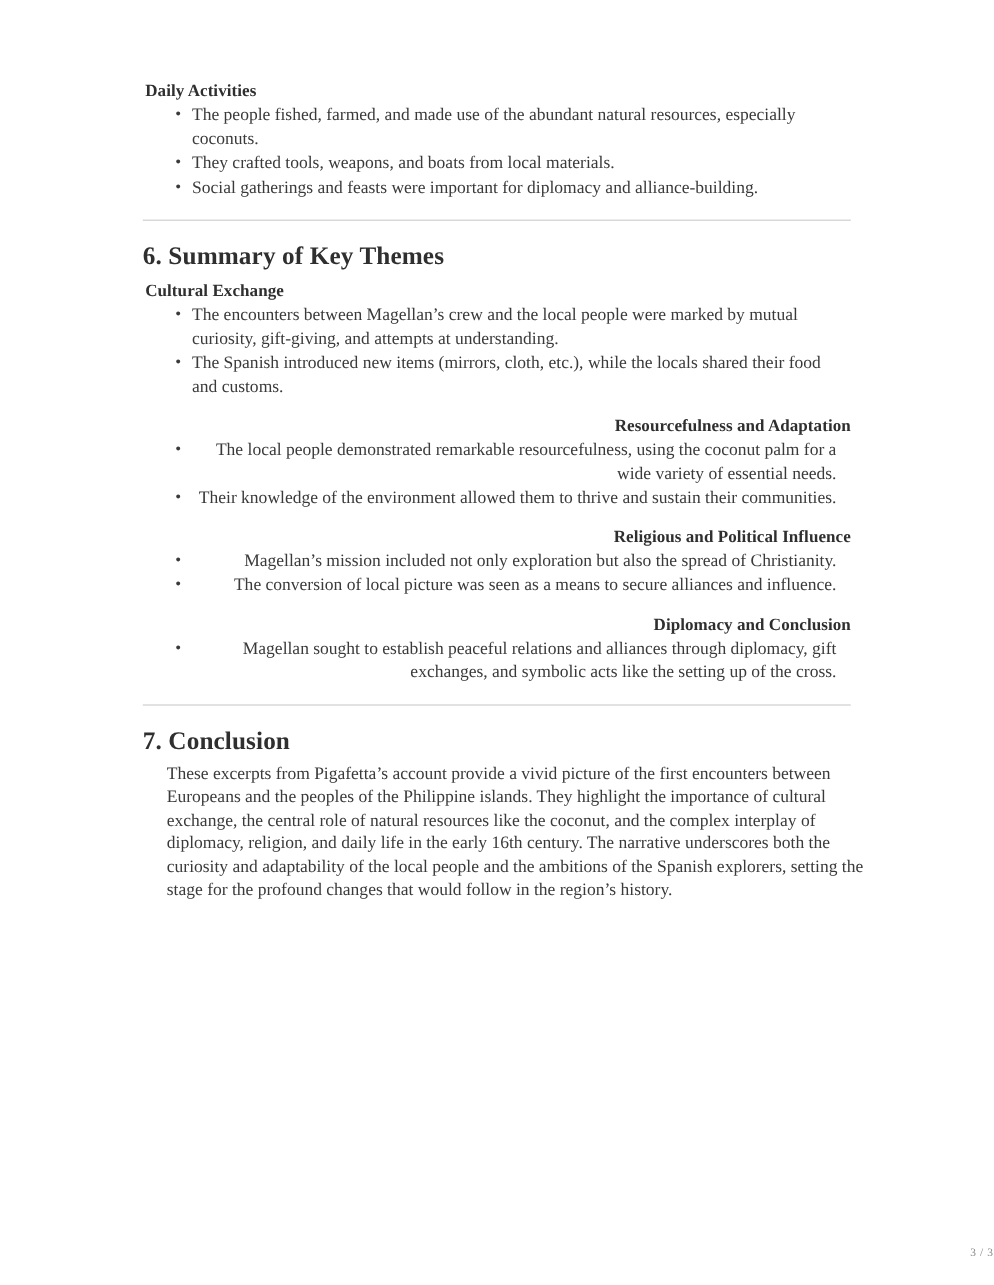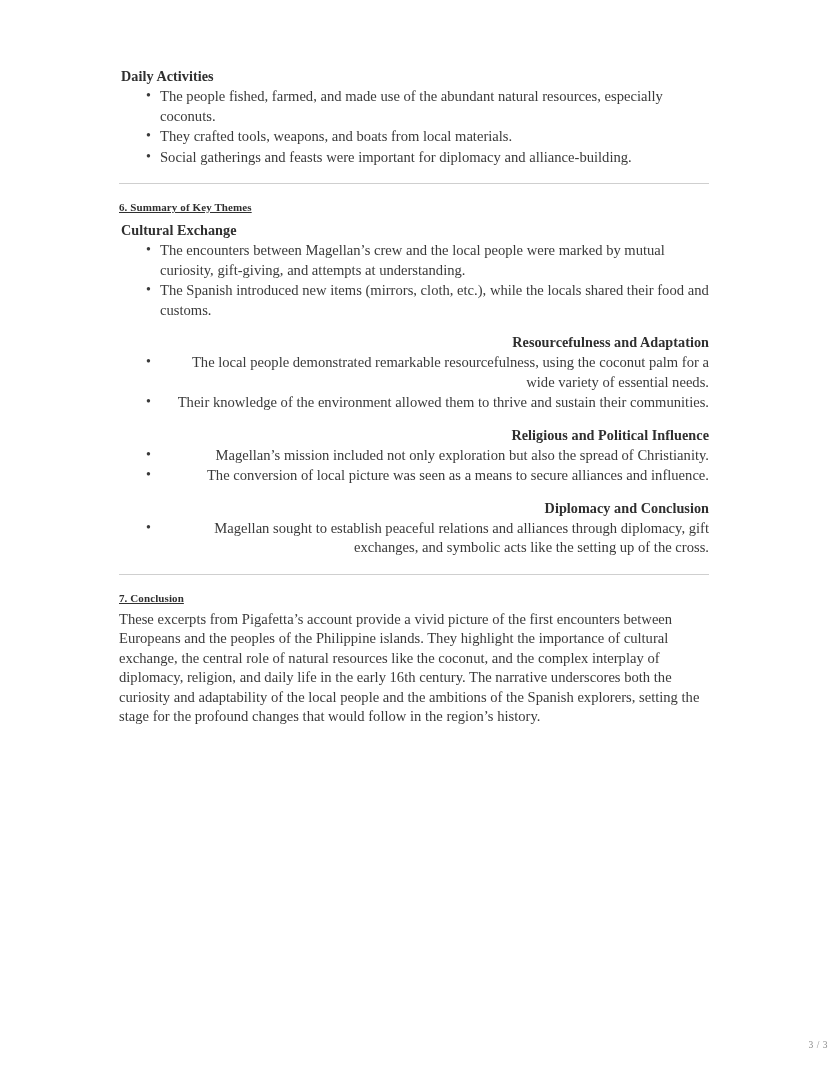--- a/index.html
+++ b/index.html
@@ -19,45 +19,44 @@
   }
   .content {
     position: absolute;
     left: 119px;
     top: 68px;
     width: 590px;
   }
 
   
   .section-heading {
-    font-size: 11px;
+    font-size: 21px;
     font-weight: bold;
     color: #2f2f2f;
     margin: 0 0 6px 0;
     letter-spacing: 0.1px;
-    text-decoration: underline;
   }
   .sub-heading {
     font-size: 14.2px;
     font-weight: bold;
     color: #2f2f2f;
     margin: 0 0 2px 2px;
     letter-spacing: 0.05px;
   }
 
   
   ul.bullets {
     list-style: none;
     margin: 0;
     padding: 0;
   }
   ul.bullets > li {
     position: relative;
     padding-left: 41px;
-    margin: 0 0 1px 0;
+    margin: 0 12px 1px 0;
     font-size: 14.6px;
     line-height: 19.5px;
     color: #3a3a3a;
   }
   ul.bullets > li::before {
     content: "\2022";
     position: absolute;
     left: 27px;
     top: -1px;
     font-size: 14px;
@@ -80,21 +79,21 @@
     margin: 0;
     width: 590px;
     height: 0;
   }
 
   
   .block-sub { margin-top: 14px; text-align: right; }
   .block-sub-first { margin-top: 9px; }
   .rule-wrap-top { margin-top: 16px; }
   .after-rule { margin-top: 17px; }
-  .para-wrap { margin-top: 5px; }
+  .para-wrap { margin-top: 5px; margin-left: 20px; }
 
   
   .footer {
     position: absolute;
     left: 0;
     top: 1040px;
     width: 828px;
     text-align: right;
     font-size: 9.5px;
     color: #8a8a8a;

